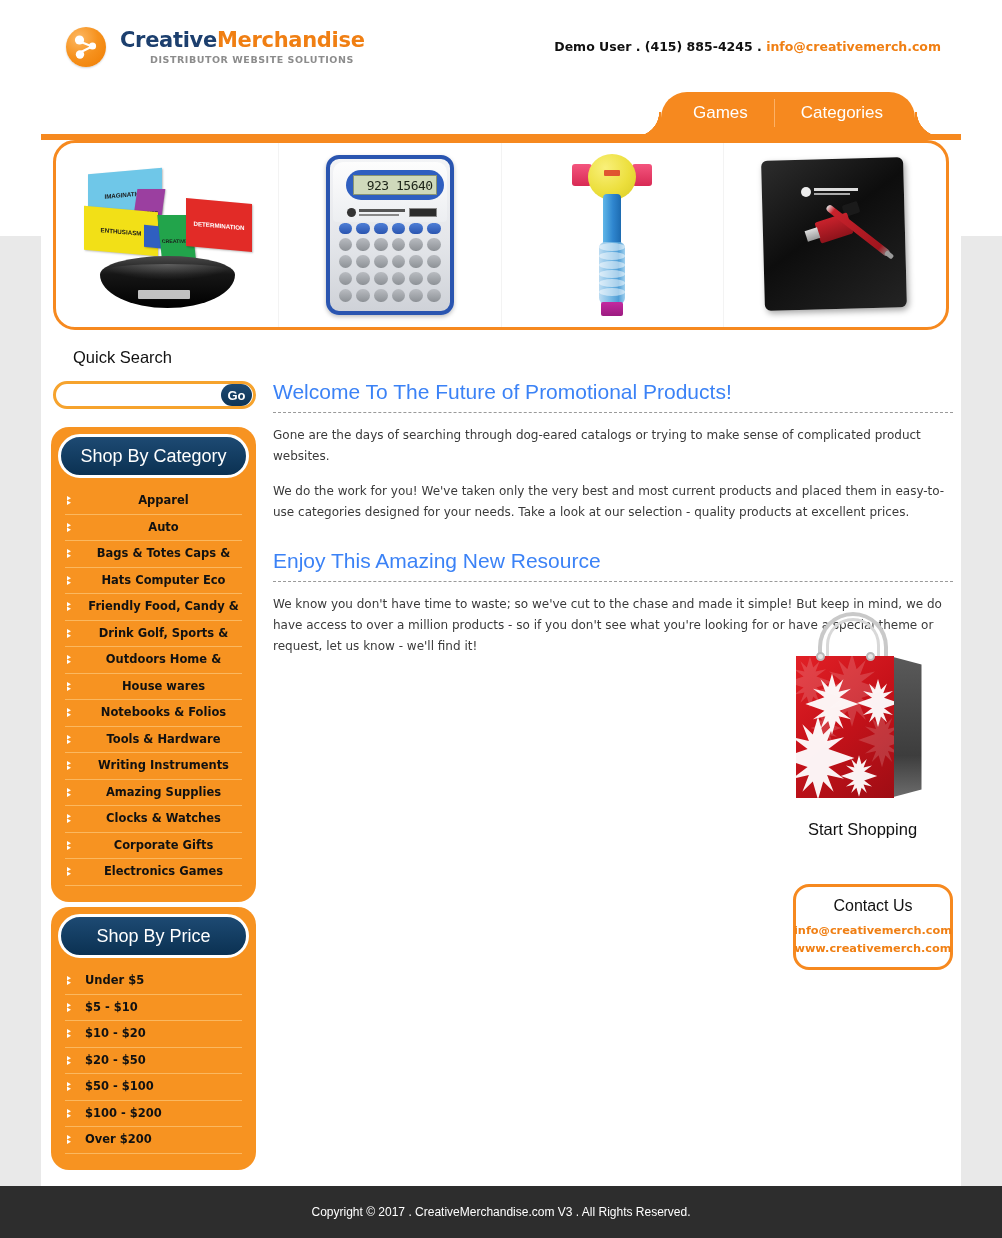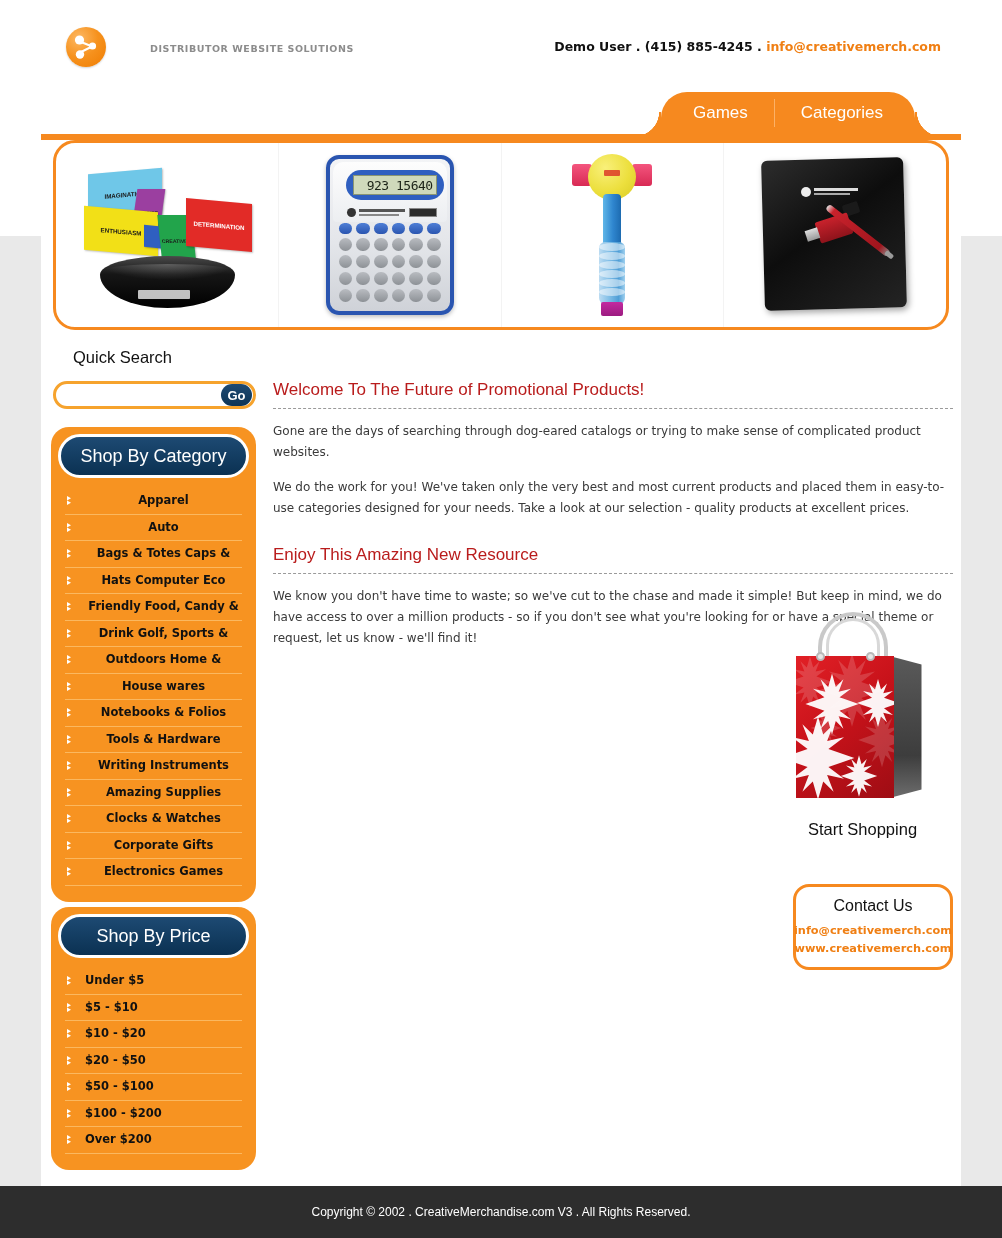--- a/index.html
+++ b/index.html
@@ -177,21 +177,21 @@
     position: relative; padding: 5px 0 5px 20px; border-bottom: 1px solid #fbb85f;
     font-size: 11.5px; font-weight: bold; color: #111; cursor: pointer; line-height: 1.35;
   }
   .pitem .bullet {
     position: absolute; left: 2px; top: 8px; width: 8px; height: 9px;
   }
   .pitem .bullet svg { display:block; }
 
   
   .main { position: absolute; left: 273px; top: 380px; width: 680px; }
-  .h-sec { color: #b91c1c; font-size: 17px; font-family: "Liberation Sans", sans-serif; }
+  .h-sec { color: #3b82f6; font-size: 21px; font-family: "Liberation Sans", sans-serif; }
   .dashsep { border-top: 1px dashed #9a9a9a; margin: 8px 0 12px 0; height: 0; }
   .p-body { font-size: 12px; color: #3a3a3a; line-height: 1.75; }
   .gap { height: 14px; }
   .sec2 { margin-top: 26px; }
 
   
   .bagwrap { position: absolute; left: 770px; top: 612px; width: 185px; text-align:center; }
   .bag { position: relative; width: 150px; height: 200px; margin: 0 auto; }
   .bag-handle { position:absolute; left: 30px; top: 0; width: 70px; height: 48px;
     border: 4px solid #c9c9c9; border-bottom: none; border-radius: 38px 38px 0 0; }
@@ -235,20 +235,23 @@
       <div class="logo-mark">
         <svg width="40" height="40" viewBox="0 0 40 40">
           <circle cx="13.5" cy="13" r="4.6" fill="#ffffff"></circle>
           <circle cx="26.5" cy="19" r="3.6" fill="#ffffff"></circle>
           <circle cx="14" cy="27.5" r="4.2" fill="#ffffff"></circle>
           <line x1="15" y1="15" x2="25" y2="19" stroke="#ffffff" stroke-width="2"></line>
           <line x1="15" y1="25" x2="25" y2="20" stroke="#ffffff" stroke-width="2"></line>
         </svg>
       </div>
       <div class="logo-text">
+        <div class="logo-title">
+          <span class="c1">Creative</span><span class="c2">Merchandise</span>
+        </div>
         <div class="logo-sub">DISTRIBUTOR WEBSITE SOLUTIONS</div>
       </div>
     </div>
     <div class="contactbar">
       <span class="dark">Demo User . (415) 885-4245 .</span>
       <span class="mail">info@creativemerch.com</span>
     </div>
   </div>
 
   <div class="navzone">
@@ -574,15 +577,15 @@
     <div class="bag-label">Start Shopping</div>
   </div>
 
   <div class="contactbox">
     <div class="title">Contact Us</div>
     <div class="lnk">info@creativemerch.com</div>
     <div class="lnk">www.creativemerch.com</div>
   </div>
 
   <div class="footer">
-    <span>Copyright © 2002 . CreativeMerchandise.com V3 . All Rights Reserved.</span>
+    <span>Copyright © 2017 . CreativeMerchandise.com V3 . All Rights Reserved.</span>
   </div>
 </div>
 
 </body></html>

